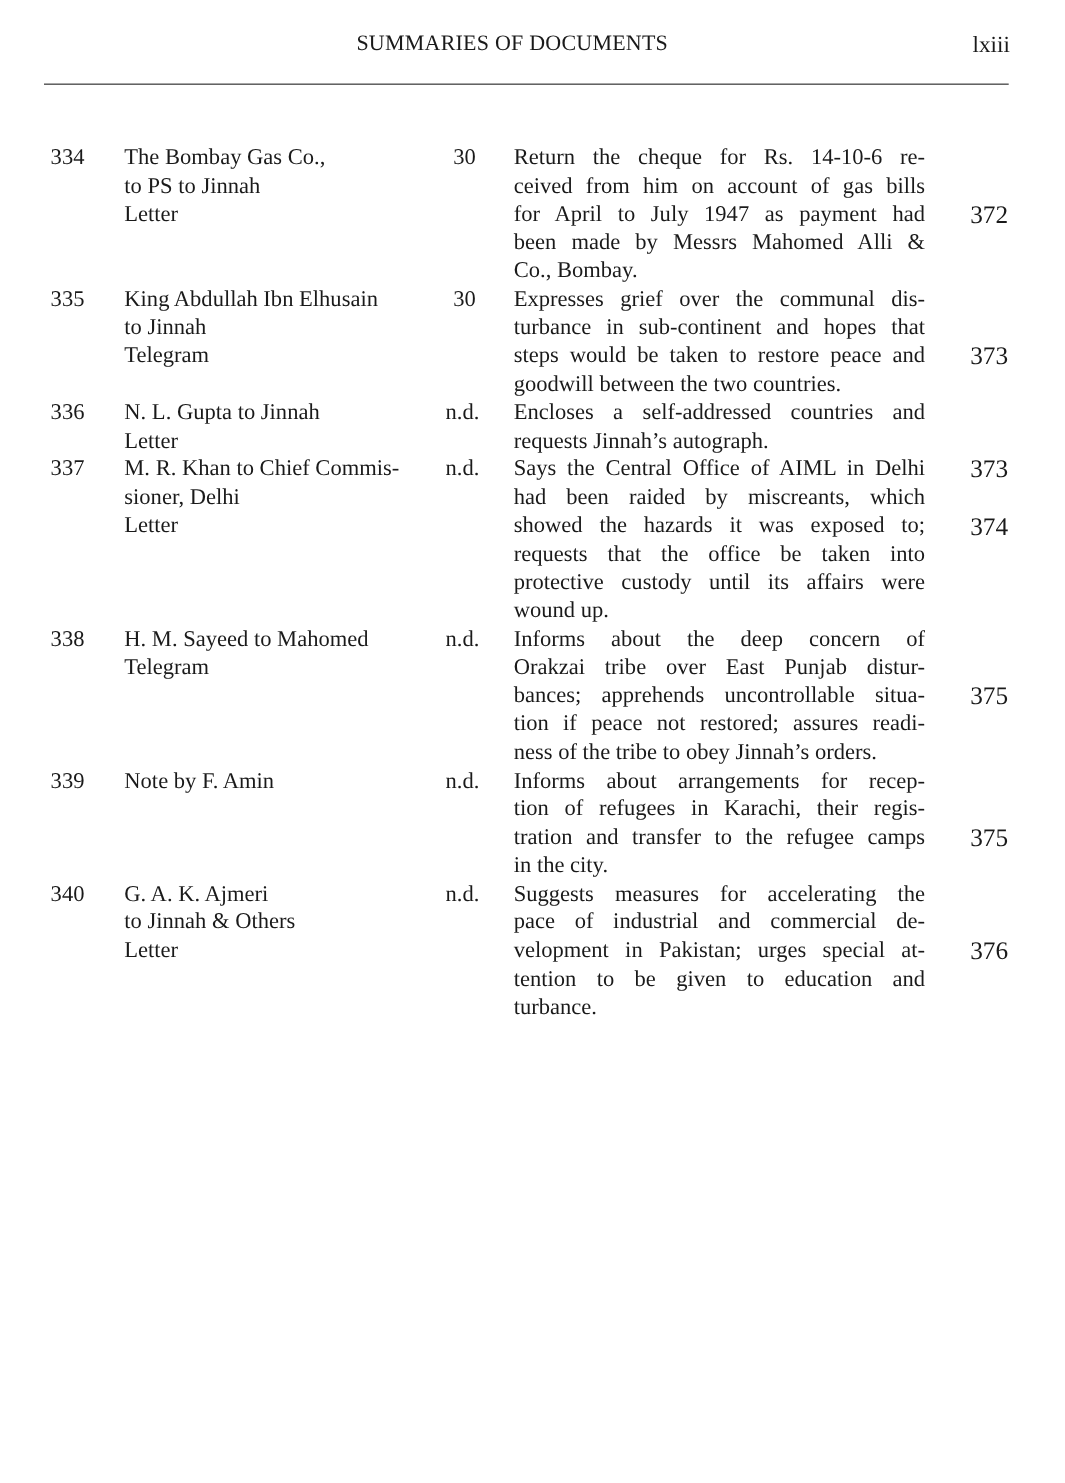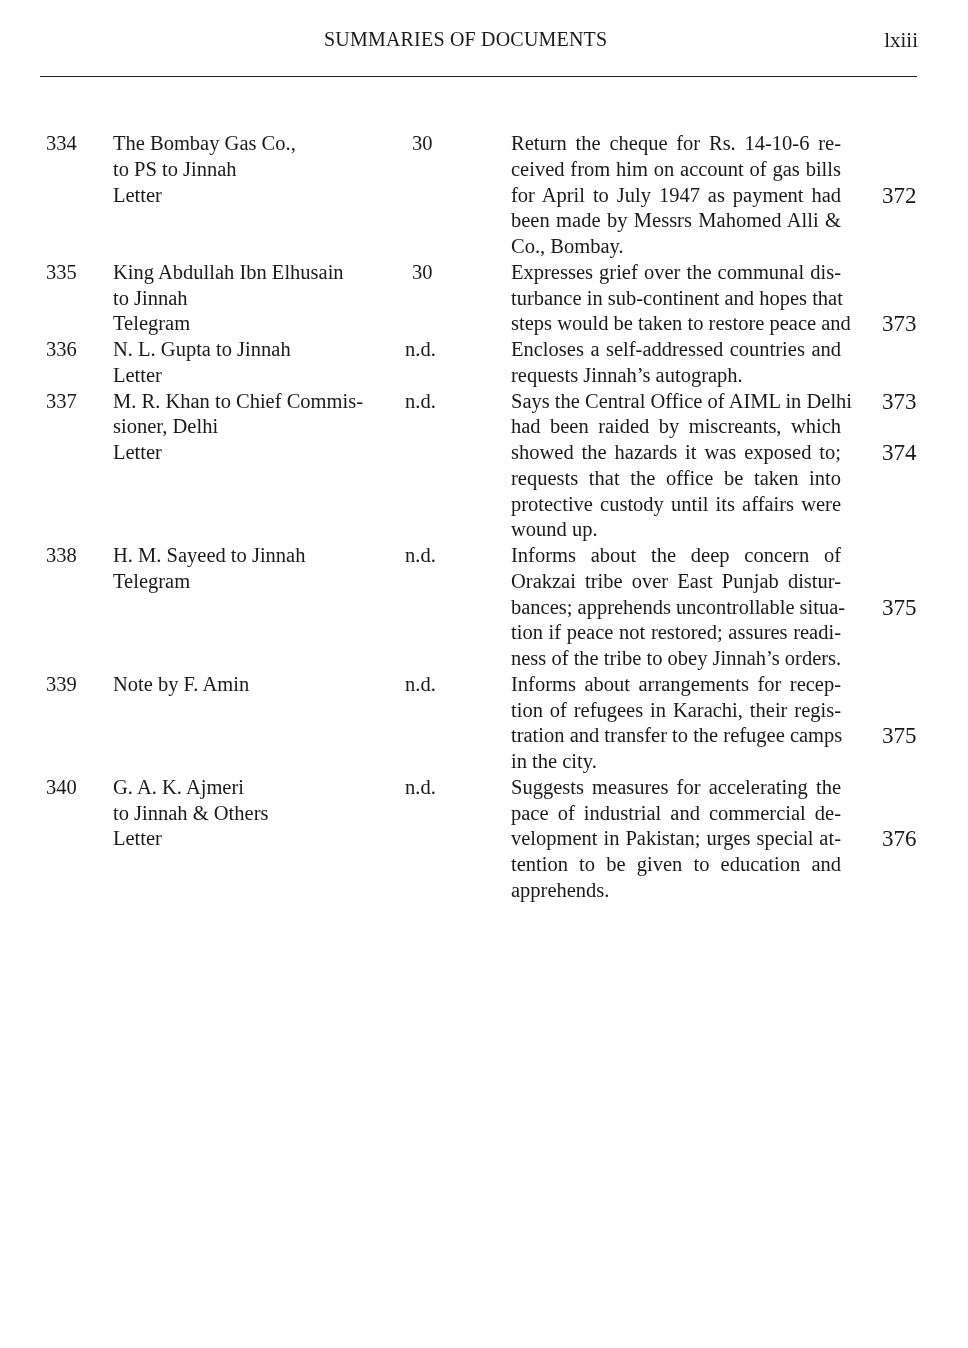--- a/index.html
+++ b/index.html
@@ -83,21 +83,20 @@
       left: 412px;
     }
     .col-summary {
       position: relative;
       margin-left: 467px;
       width: 374px;
     }
     .col-summary .line {
       text-align: justify;
       text-align-last: justify;
-      margin-left: 44px;
     }
     .col-summary .line.last {
       text-align-last: left;
     }
     .col-pages {
       position: absolute;
       left: 882px;
       top: 0;
       width: 40px;
     }
@@ -144,20 +143,21 @@
       <div class="col-from">
         <div class="line">King Abdullah Ibn Elhusain</div>
         <div class="line">to Jinnah</div>
         <div class="line">Telegram</div>
       </div>
       <div class="col-date line num">30</div>
       <div class="col-summary">
         <div class="line">Expresses grief over the communal dis-</div>
         <div class="line">turbance in sub-continent and hopes that</div>
         <div class="line">steps would be taken to restore peace and</div>
+        <div class="line last">goodwill between the two countries.</div>
       </div>
       <div class="col-pages">
         <span class="page-ref" style="top: 51.5px;">373</span>
       </div>
     </div>
     <div class="entry">
       <div class="col-num line">336</div>
       <div class="col-from">
         <div class="line">N. L. Gupta to Jinnah</div>
         <div class="line">Letter</div>
@@ -186,21 +186,21 @@
         <div class="line last">wound up.</div>
       </div>
       <div class="col-pages">
         <span class="page-ref" style="top: 0px;">373</span>
         <span class="page-ref" style="top: 51.5px;">374</span>
       </div>
     </div>
     <div class="entry">
       <div class="col-num line">338</div>
       <div class="col-from">
-        <div class="line">H. M. Sayeed to Jinnah</div>
+        <div class="line">H. M. Sayeed to Mahomed</div>
         <div class="line">Telegram</div>
       </div>
       <div class="col-date line">n.d.</div>
       <div class="col-summary">
         <div class="line">Informs about the deep concern of</div>
         <div class="line">Orakzai tribe over East Punjab distur-</div>
         <div class="line">bances; apprehends uncontrollable situa-</div>
         <div class="line">tion if peace not restored; assures readi-</div>
         <div class="line last">ness of the tribe to obey Jinnah’s orders.</div>
       </div>
@@ -230,19 +230,19 @@
         <div class="line">G. A. K. Ajmeri</div>
         <div class="line">to Jinnah &amp; Others</div>
         <div class="line">Letter</div>
       </div>
       <div class="col-date line">n.d.</div>
       <div class="col-summary">
         <div class="line">Suggests measures for accelerating the</div>
         <div class="line">pace of industrial and commercial de-</div>
         <div class="line">velopment in Pakistan; urges special at-</div>
         <div class="line">tention to be given to education and</div>
-        <div class="line last">apprehends.</div>
+        <div class="line last">turbance.</div>
       </div>
       <div class="col-pages">
         <span class="page-ref" style="top: 51.5px;">376</span>
       </div>
     </div>
   </div>
 
 </body></html>

